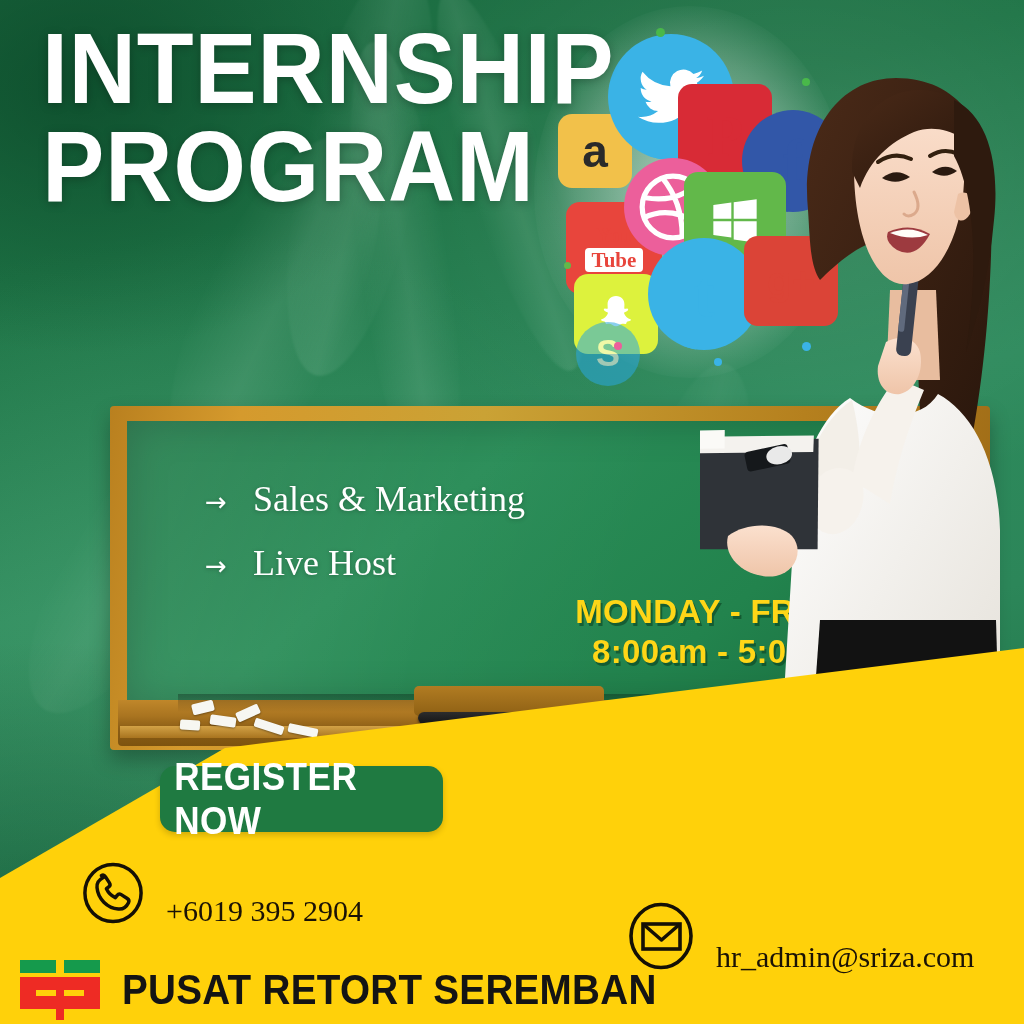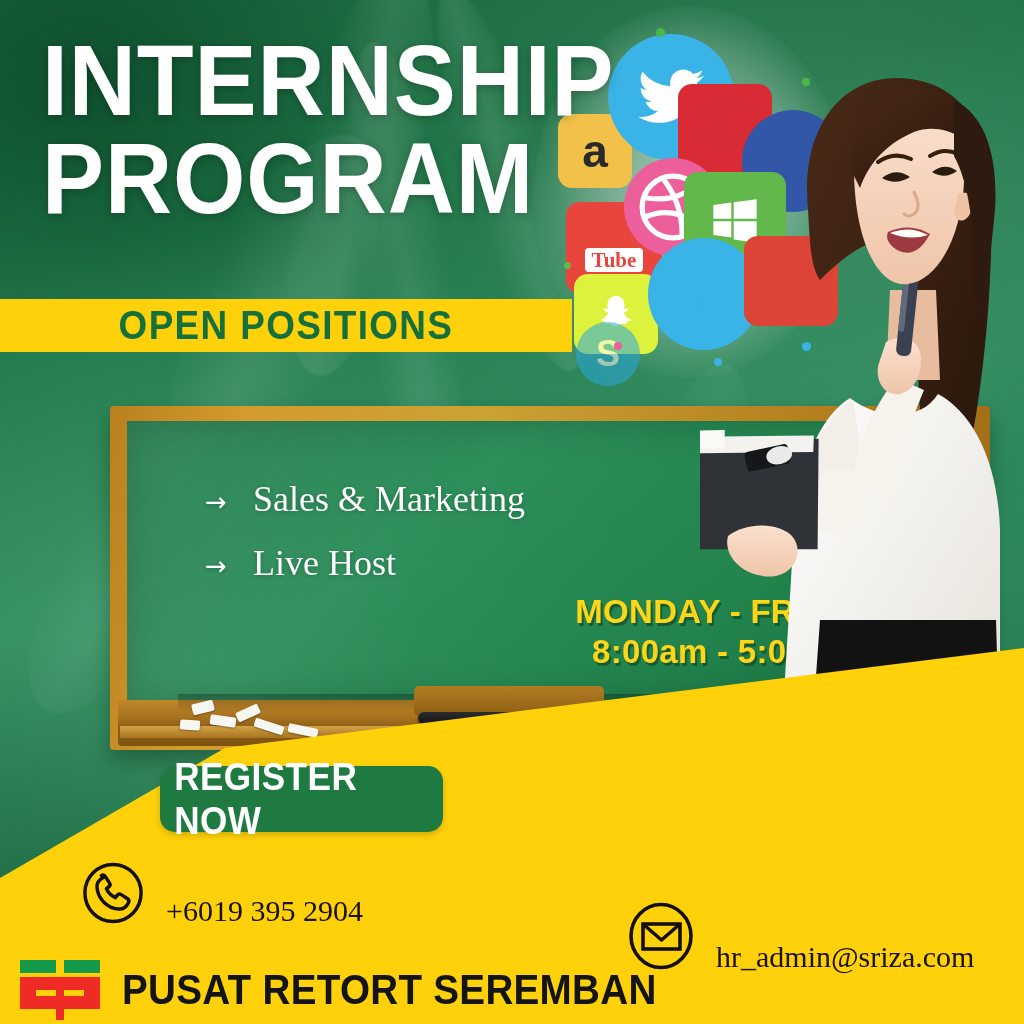--- a/index.html
+++ b/index.html
@@ -20,21 +20,21 @@
   .bg-frond{position:absolute;opacity:.13;filter:blur(1.2px);
     background:linear-gradient(90deg,rgba(255,255,255,0),rgba(215,245,225,.85),rgba(255,255,255,0));
     border-radius:50%;transform-origin:50% 50%;}
   .bg-dark-veil{position:absolute;inset:0;
     background:
       radial-gradient(ellipse 48% 38% at 8% 8%, rgba(0,50,25,.50), rgba(0,0,0,0) 70%),
       radial-gradient(ellipse 55% 45% at 4% 95%, rgba(0,55,28,.42), rgba(0,0,0,0) 72%),
       radial-gradient(ellipse 40% 35% at 98% 92%, rgba(0,55,28,.35), rgba(0,0,0,0) 72%);}
 
   
-  .headline{position:absolute;left:42px;top:34px;width:530px;z-index:14;}
+  .headline{position:absolute;left:42px;top:22px;width:530px;z-index:14;text-align:center;}
   .headline .line{
     color:#fff;font-weight:700;line-height:.92;
     font-family:"Liberation Sans Narrow","Liberation Sans",sans-serif;
     font-size:100px;letter-spacing:1px;
     transform:scaleX(.93);transform-origin:left center;
     text-shadow:0 2px 10px rgba(0,0,0,.25);
   }
   .headline .line2{margin-top:6px;}
 
   
@@ -133,23 +133,20 @@
     <div class="bg-frond" style="left:860px;top:520px;width:110px;height:330px;transform:rotate(-22deg);opacity:.09;"></div>
     <div class="bg-frond" style="left:640px;top:360px;width:100px;height:300px;transform:rotate(14deg);opacity:.07;"></div>
   </div>
   <div class="bg-dark-veil"></div>
 
   <div class="headline">
     <div class="line">INTERNSHIP</div>
     <div class="line line2">PROGRAM</div>
   </div>
 
-  <div class="band">
-    <span>OPEN POSITIONS</span>
-  </div>
 
   <div class="social">
     <div class="glow"></div>
 
     <div class="bub r" style="left:2px;top:92px;width:74px;height:74px;background:#f2c14a;color:#f2c14a;">
       <span style="font-size:46px;color:#2a2a2a;font-family:'Liberation Sans',sans-serif;">a</span>
     </div>
 
     <div class="bub r" style="left:10px;top:180px;width:96px;height:92px;background:#e8453c;color:#e8453c;">
       <span style="font-size:21px;line-height:1.05;font-family:Liberation Serif, serif;">You<br><span style="background:#fff;color:#e8453c;padding:1px 7px;border-radius:4px;display:inline-block;margin-top:2px;">Tube</span></span>

